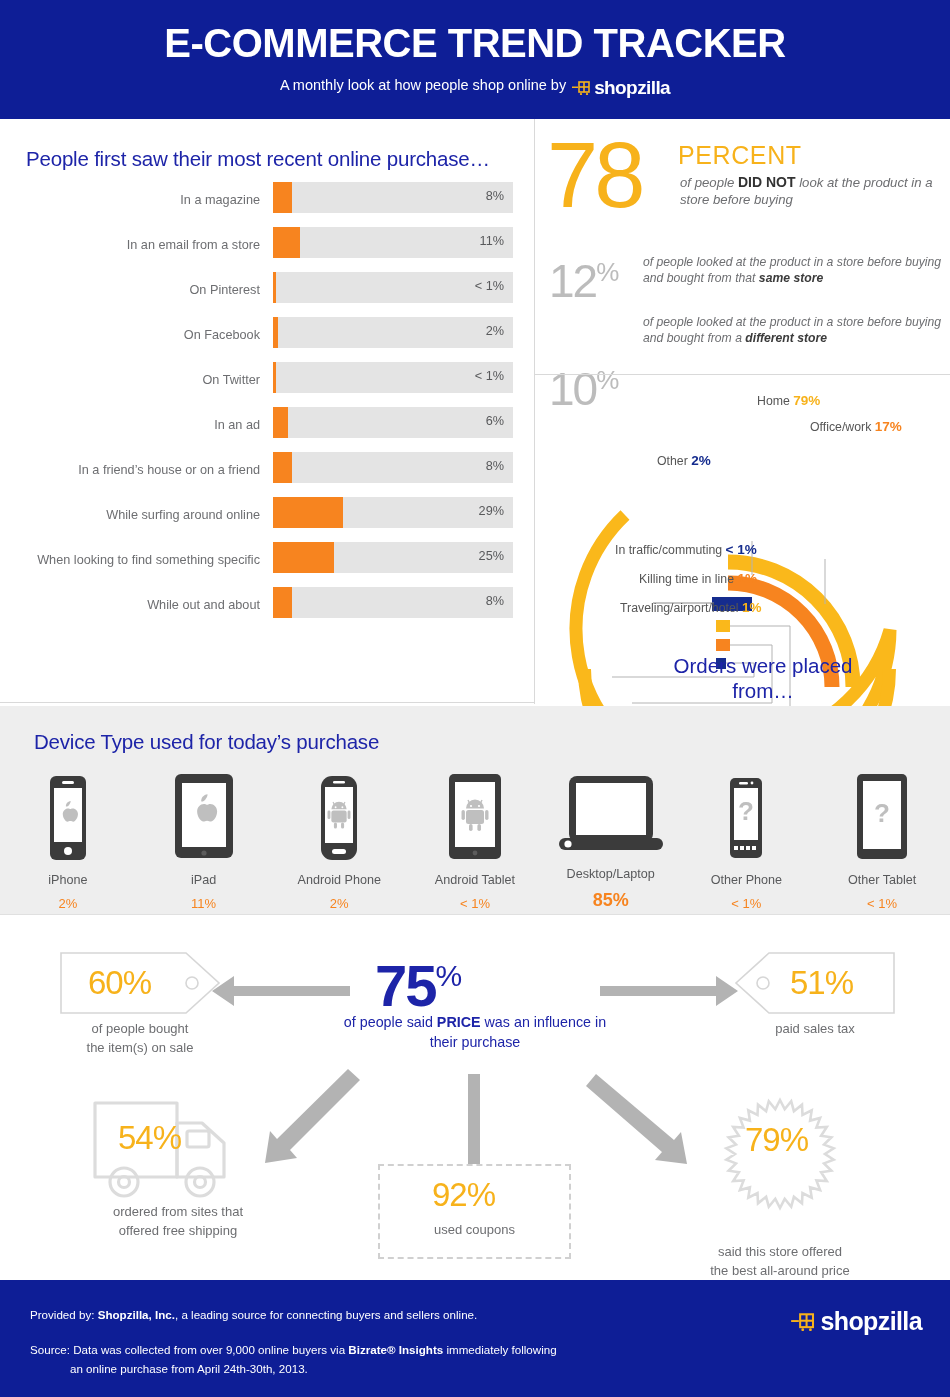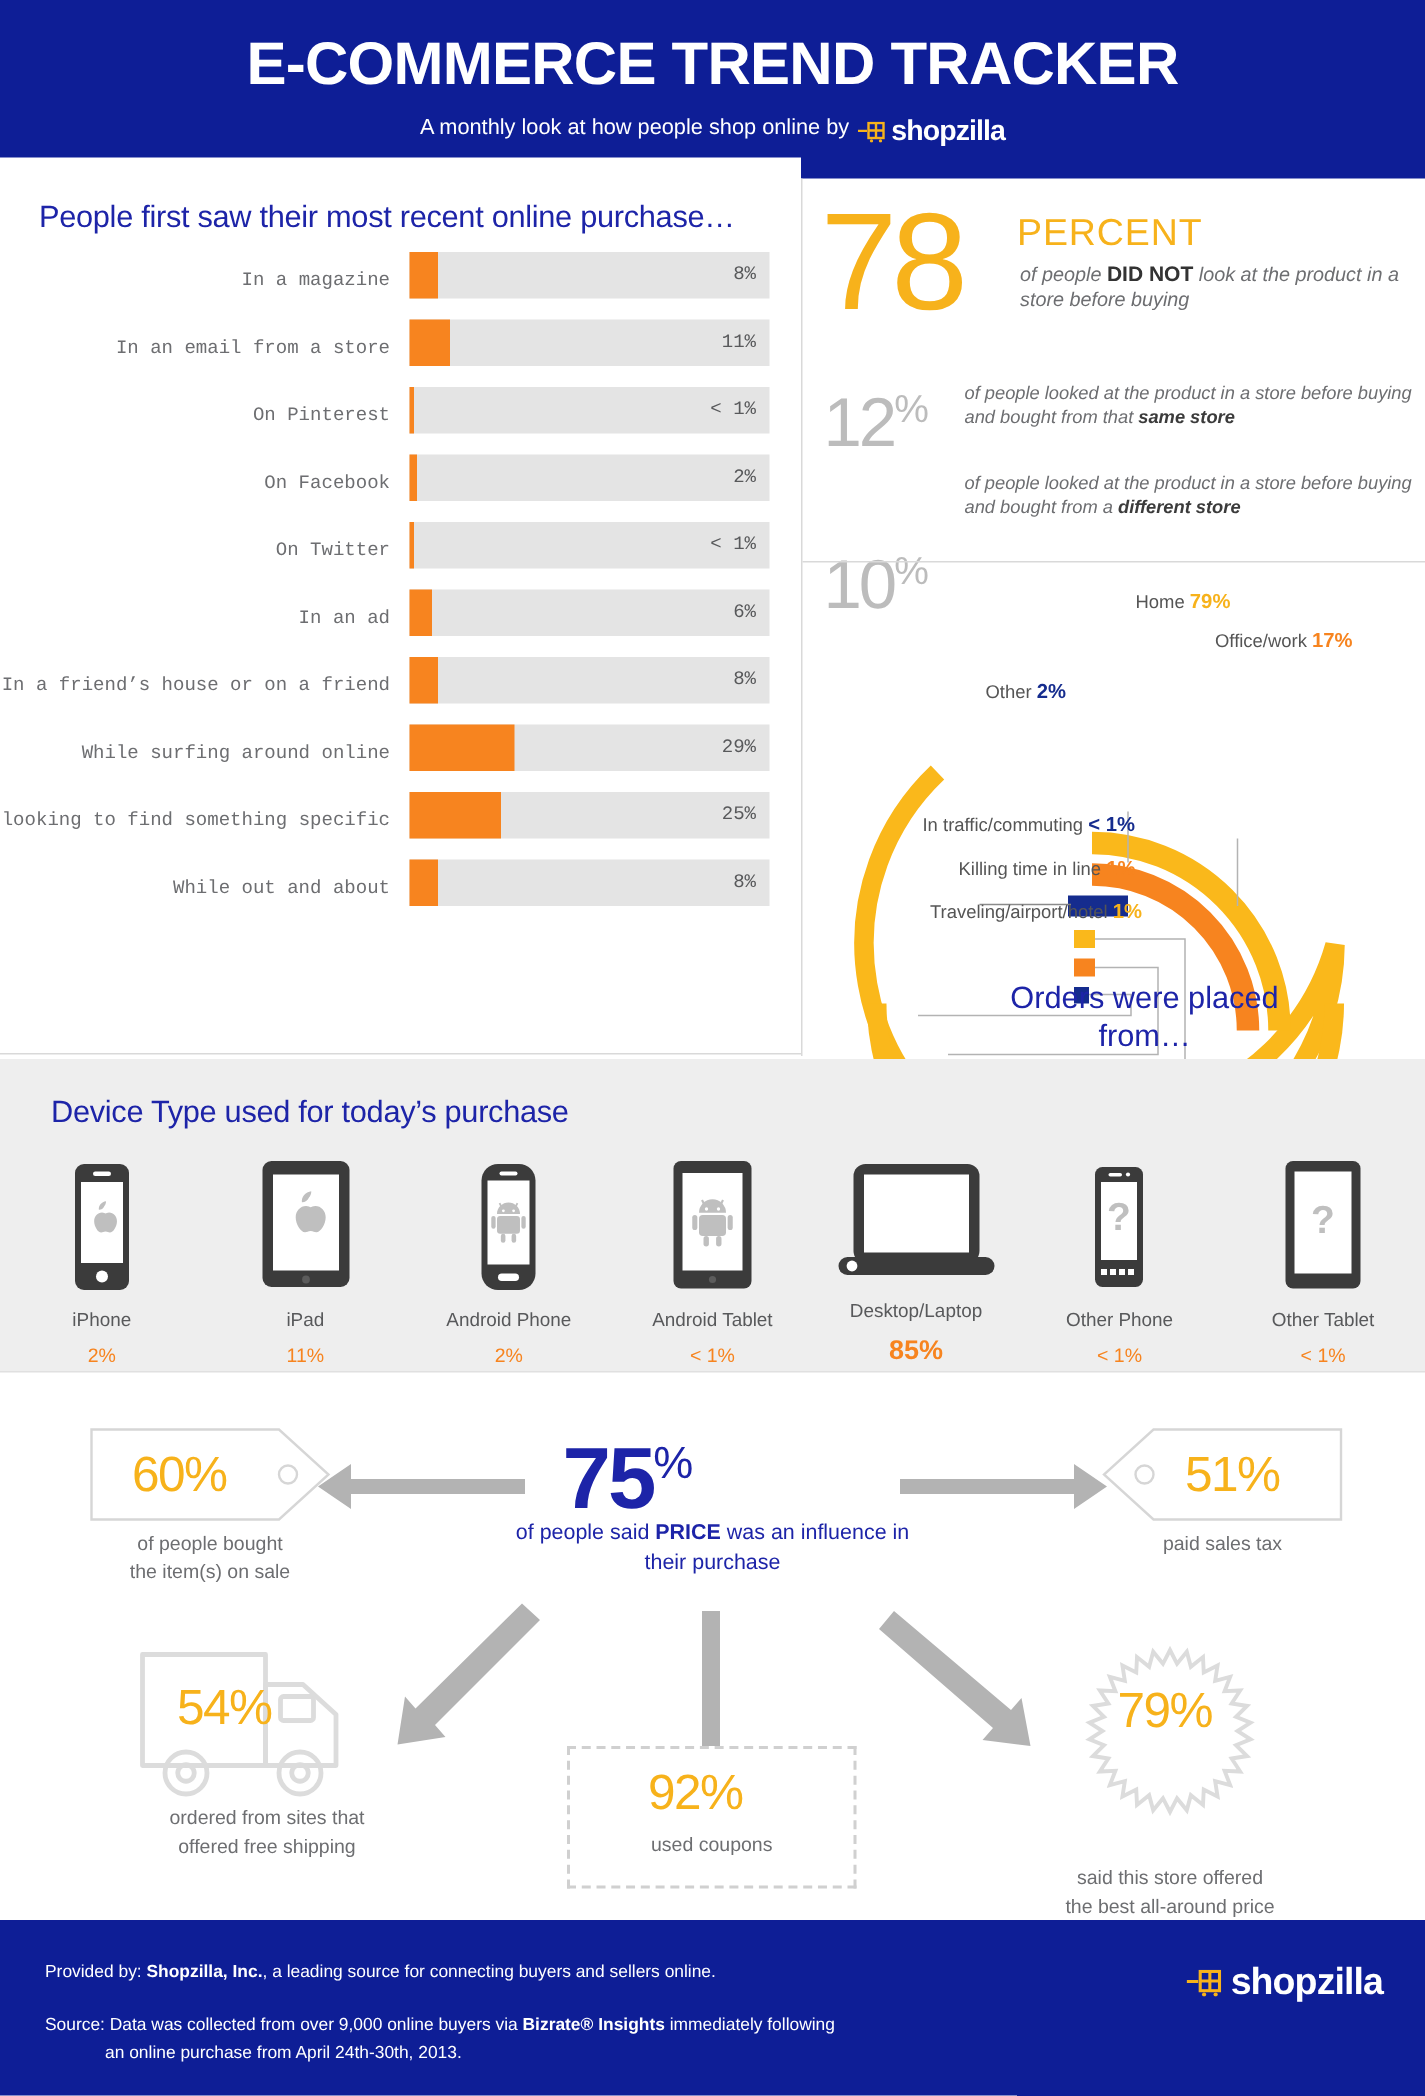--- a/index.html
+++ b/index.html
@@ -21,27 +21,27 @@
   }
   #header .subwrap {
     margin-top:14px; font-size:14.5px; display:flex;
     justify-content:center; align-items:flex-start; gap:6px;
   }
   .sz-logo { display:inline-flex; align-items:center; gap:2px; }
   .sz-cart { display:inline-block; }
   .sz-word { color:#fff; font-weight:bold; letter-spacing:-0.6px; }
 
   
-  #barPanel { position:absolute; left:0; top:105px; width:534px; height:585px; background:#fff; }
+  #barPanel { position:absolute; left:0; top:119px; width:534px; height:585px; background:#fff; }
   #barTitle {
     position:absolute; left:26px; top:28px;
     font-size:20.5px; color:#1D24A8; letter-spacing:-0.2px; white-space:nowrap;
   }
   .bar-rows { position:absolute; left:0; top:63px; width:534px; }
-  .bar-row { position:relative; height:45px;font-family:Liberation Mono, monospace; }
+  .bar-row { position:relative; height:45px; }
   .bar-label {
     position:absolute; right:274px; top:11px;
     font-size:12.7px; color:#6d6e71; white-space:nowrap; text-align:right;
   }
   .bar-track {
     position:absolute; left:273px; top:0; width:240px; height:31px;
     background:#e4e4e4;
   }
   .bar-fill { position:absolute; left:0; top:0; height:31px; background:#F7841F; }
   .bar-val {

